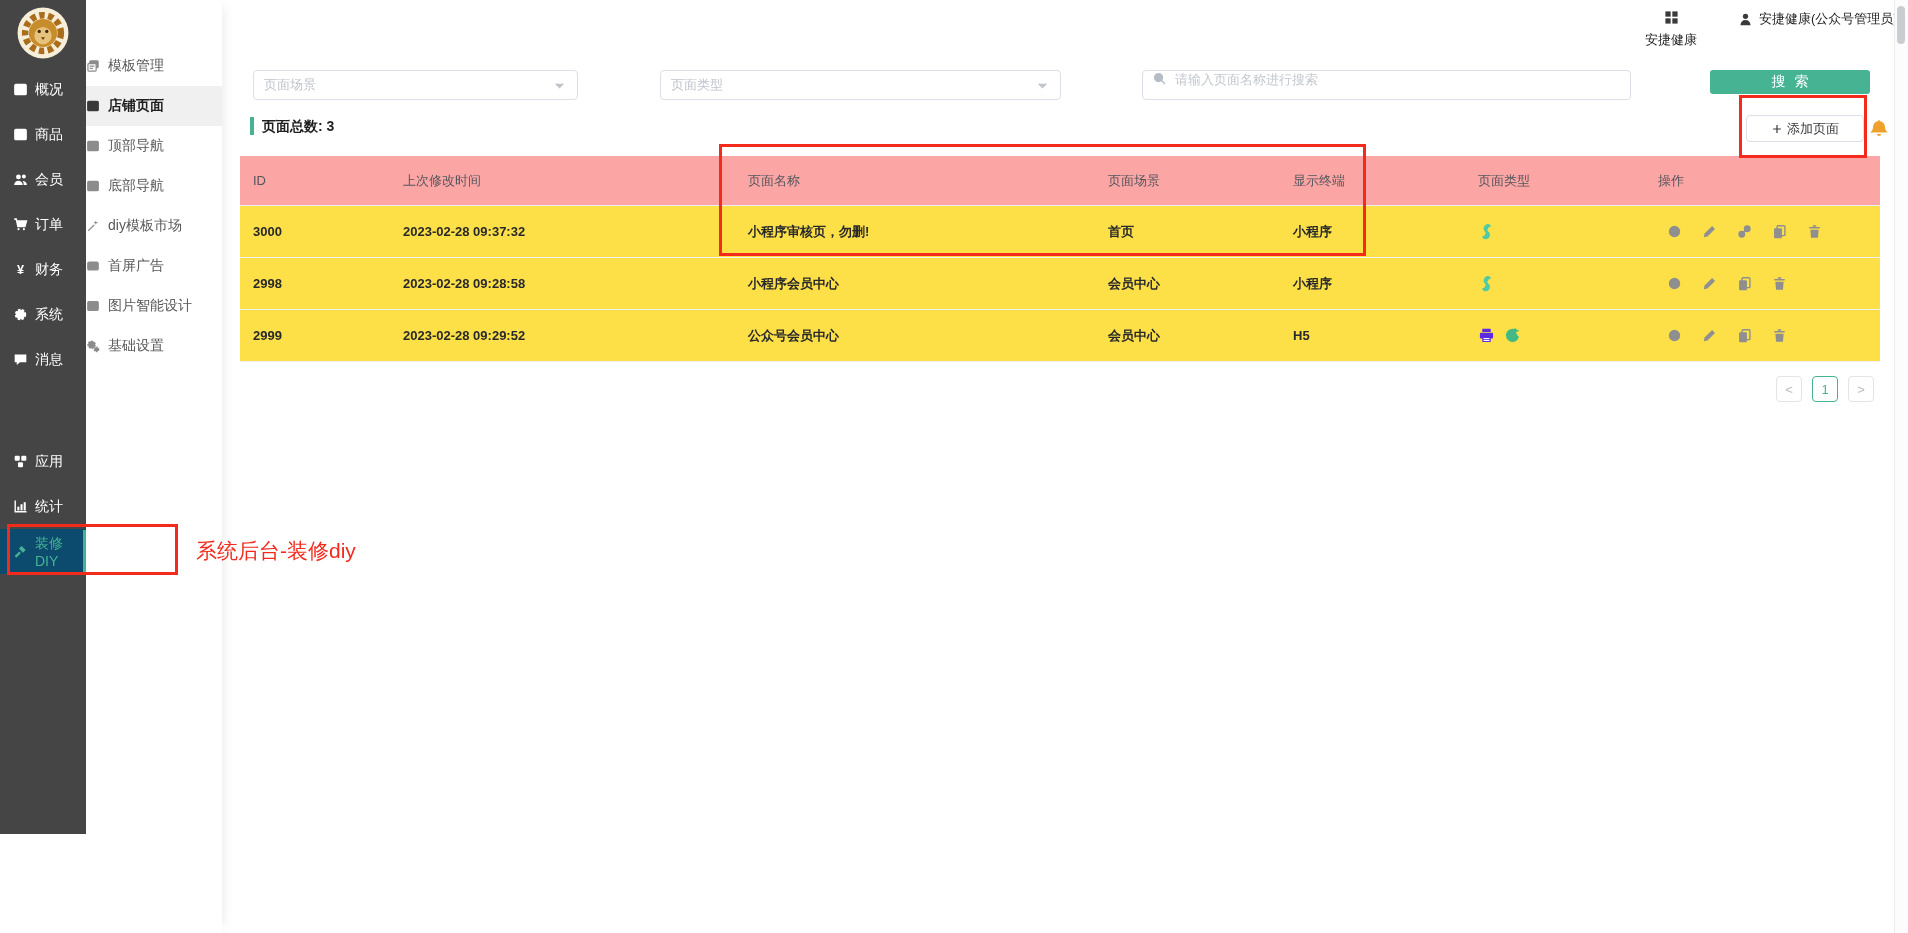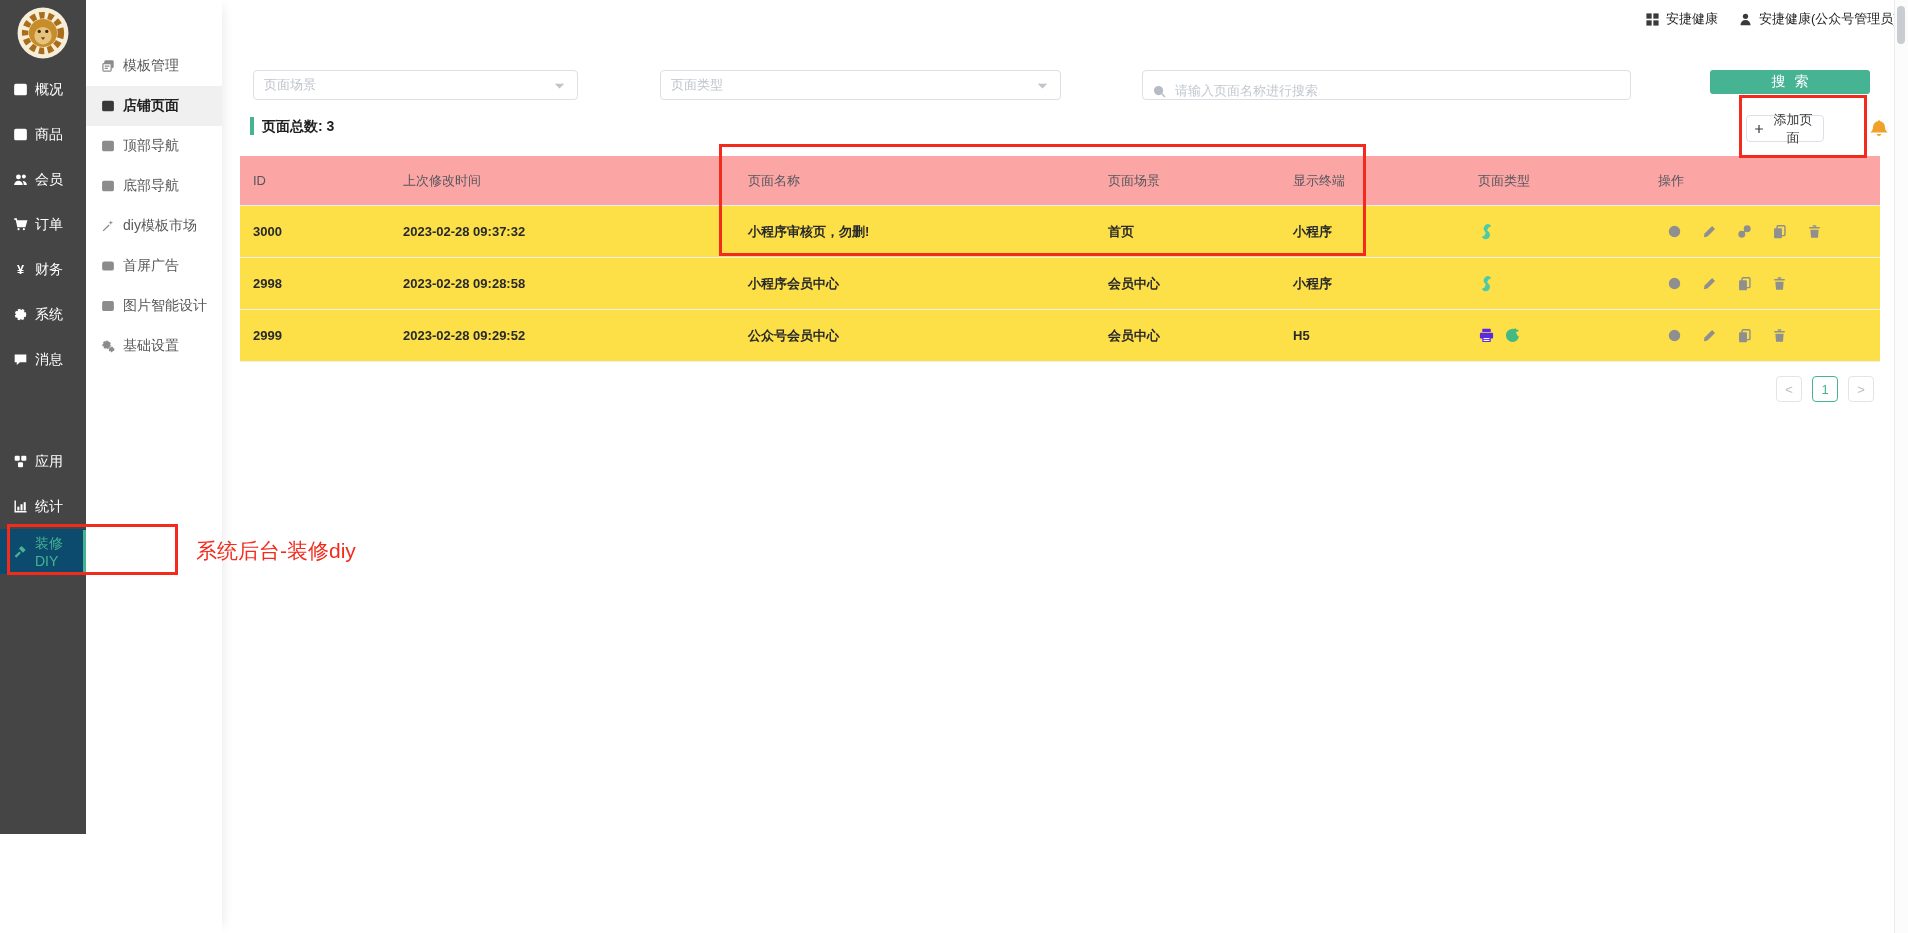--- a/index.html
+++ b/index.html
@@ -17,50 +17,50 @@
              color:#fff;font-size:14px;cursor:pointer;position:relative;}
   .side-item .icon{color:#fff;}
   .side-item.gap{margin-top:57px;}
   .side-item.active{background:#0c4a6e;color:var(--accent);}
   .side-item.active .icon{color:var(--accent);}
   .side-item.active::after{content:"";position:absolute;right:0;top:1px;bottom:1px;width:3px;background:var(--accent);}
 
   
   .submenu{position:absolute;left:86px;top:0;width:136px;height:933px;background:#fff;z-index:5;
            box-shadow:7px 0 12px -7px rgba(0,0,0,.10);padding-top:46px;box-sizing:border-box;}
-  .sub-item{height:40px;display:flex;align-items:center;padding-left:15px;gap:8px;
+  .sub-item{height:40px;display:flex;align-items:center;padding-left:0;gap:8px;
             color:#595959;font-size:14px;cursor:pointer;}
   .sub-item .icon{color:#8c8c8c;}
   .sub-item .icon svg{width:14px;height:14px;}
   .sub-item.active{background:#f0f0f0;color:#1f1f1f;font-weight:bold;}
   .sub-item.active .icon{color:#3a3a3a;}
 
   
   .workspace,.account{position:absolute;top:10px;display:flex;align-items:center;gap:6px;
                       font-size:13px;color:#1f1f1f;cursor:pointer;z-index:3;}
-  .workspace{left:1645px;} .account{left:1738px;}
+  .workspace{left:1645px;flex-direction:column;} .account{left:1738px;}
   .workspace .icon,.account .icon{color:#3a3a3a;}
 
   
   .select{position:absolute;top:70px;height:30px;border:1px solid #dcdfe6;border-radius:4px;
           background:#fff;display:flex;align-items:center;justify-content:space-between;
           padding:0 10px;box-sizing:border-box;font-size:13px;color:#bfc4cc;cursor:pointer;}
   .select .icon{color:#c0c4cc;}
   .select1{left:253px;width:325px;} .select2{left:660px;width:401px;}
   .searchbox{position:absolute;left:1142px;top:70px;width:489px;height:30px;border:1px solid #dcdfe6;
-             border-radius:4px;background:#fff;display:flex;align-items:flex-end;padding:0 9px;box-sizing:border-box;gap:6px;}
+             border-radius:4px;background:#fff;display:flex;align-items:flex-start;padding:0 9px;box-sizing:border-box;gap:6px;}
   .searchbox .icon{color:#b6bcc5;}
   .searchbox input{border:none;outline:none;flex:1;font-size:13px;color:#333;background:transparent;
                    font-family:"Liberation Sans","DejaVu Sans",sans-serif;}
   .searchbox input::placeholder{color:#c3c8cf;}
   .btn-search{position:absolute;left:1710px;top:70px;width:160px;height:24px;background:var(--accent);
               color:#fff;border:none;border-radius:3px;font-size:14px;letter-spacing:9px;text-indent:9px;
               display:flex;align-items:center;justify-content:center;cursor:pointer;
               font-family:"Liberation Sans","DejaVu Sans",sans-serif;}
-  .btn-add{position:absolute;left:1746px;top:115px;width:78px;height:27px;background:#fff;
+  .btn-add{position:absolute;left:1746px;top:115px;width:118px;height:27px;background:#fff;
            border:1px solid #dcdfe6;border-radius:4px;font-size:13px;color:#3a3a3a;
            display:flex;align-items:center;justify-content:center;gap:4px;cursor:pointer;
            font-family:"Liberation Sans","DejaVu Sans",sans-serif;box-sizing:border-box;}
   .btn-add .icon{color:#3a3a3a;} .btn-add .icon svg{width:12px;height:12px;}
   .alarm{position:absolute;left:1870px;top:119px;color:var(--orange);cursor:pointer;z-index:2;}
   .alarm svg{width:18px;height:18px;}
 
   
   .summary{position:absolute;left:250px;top:117px;border-left:4px solid var(--accent);
            padding-left:8px;font-size:14px;font-weight:bold;color:#1f1f1f;line-height:18px;}

